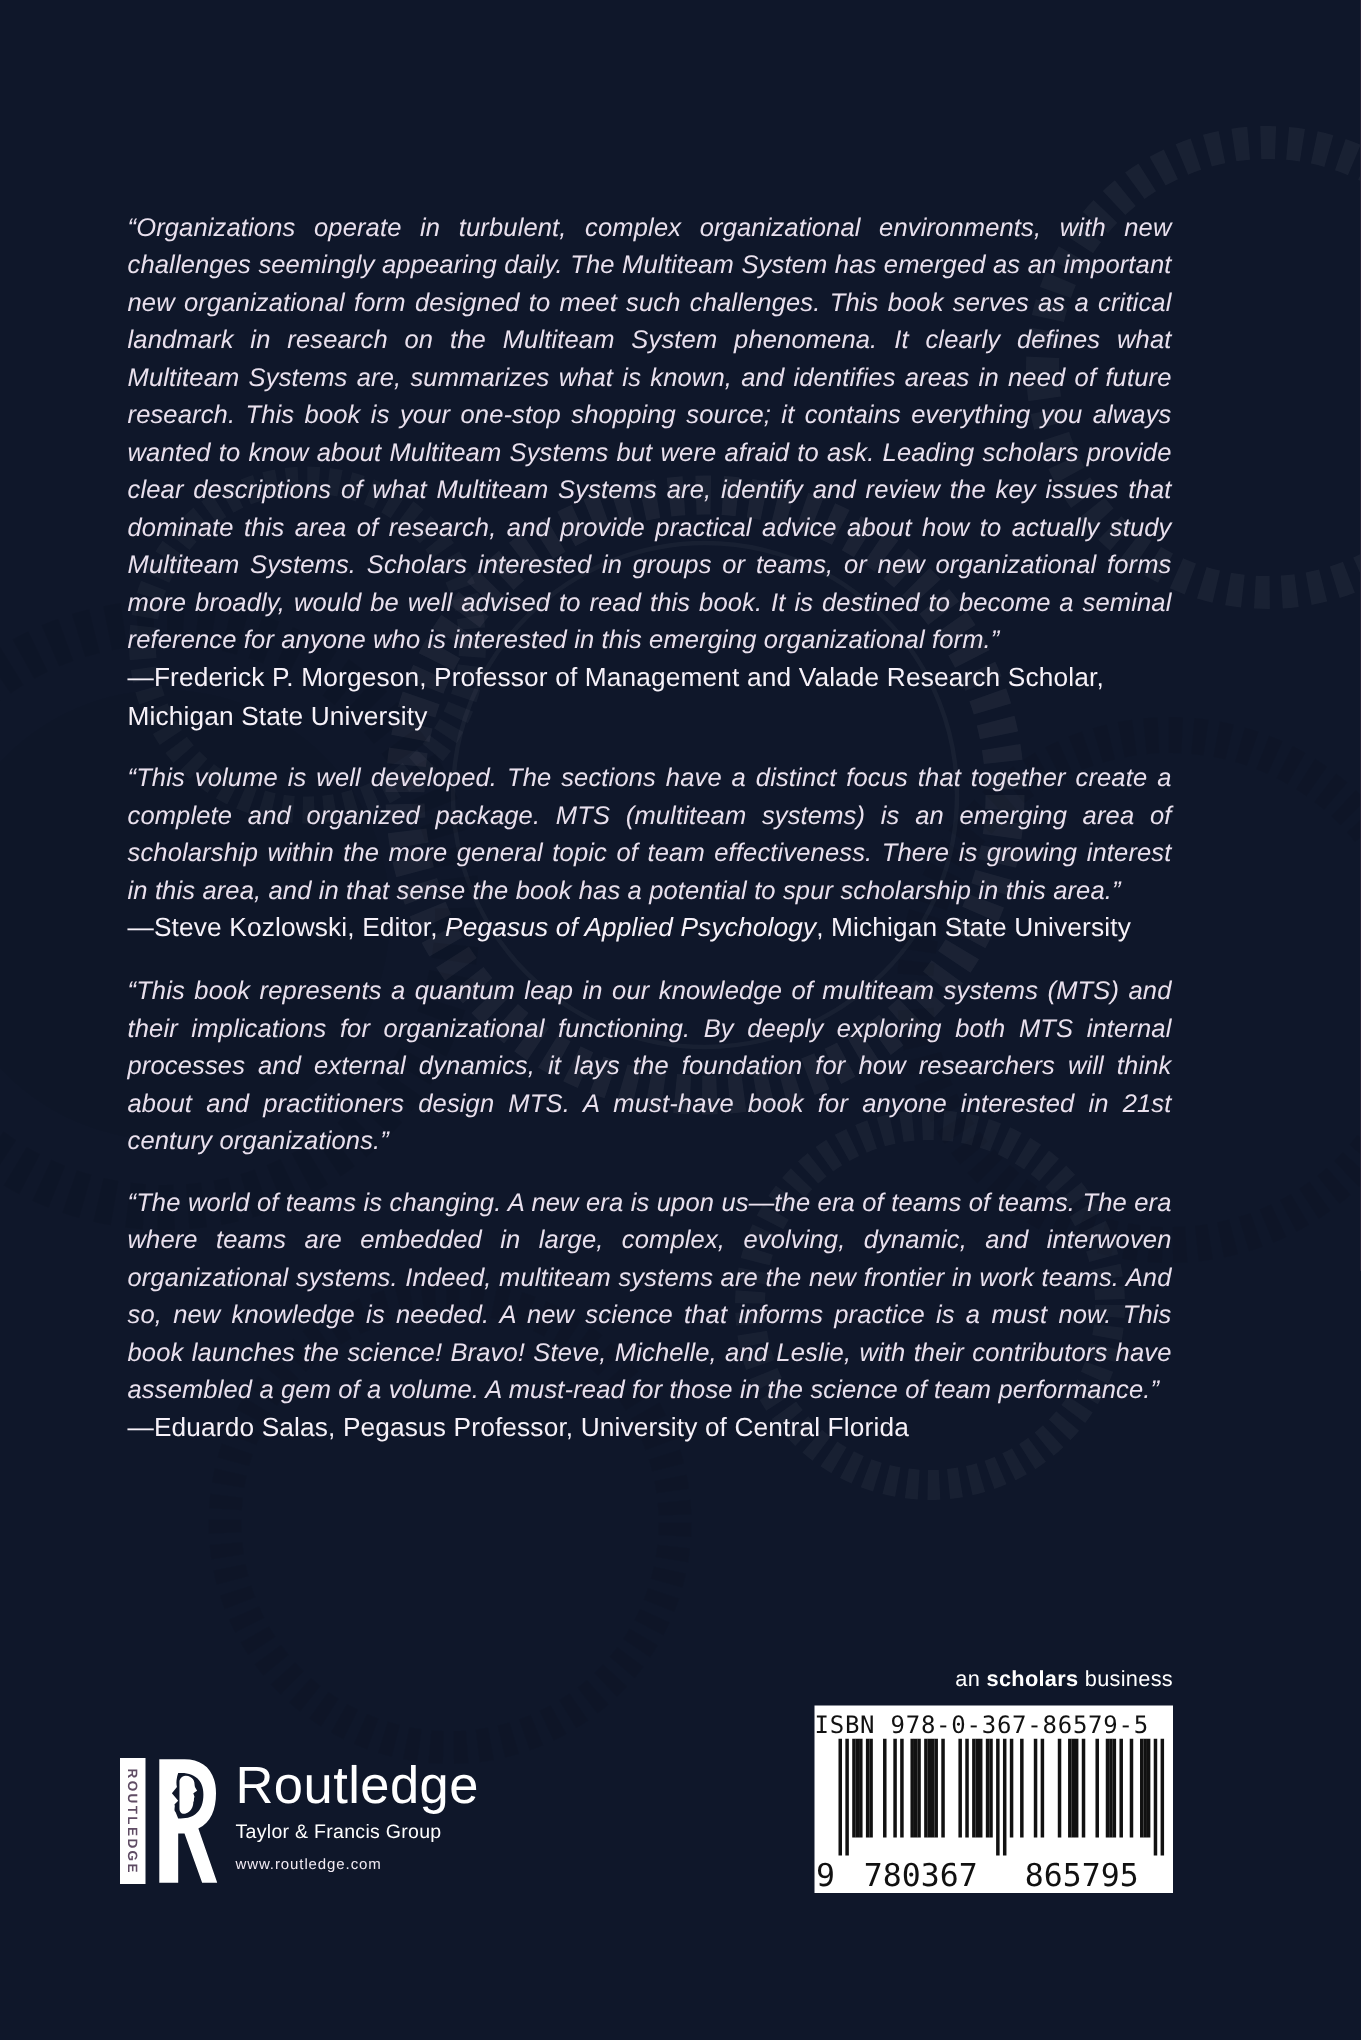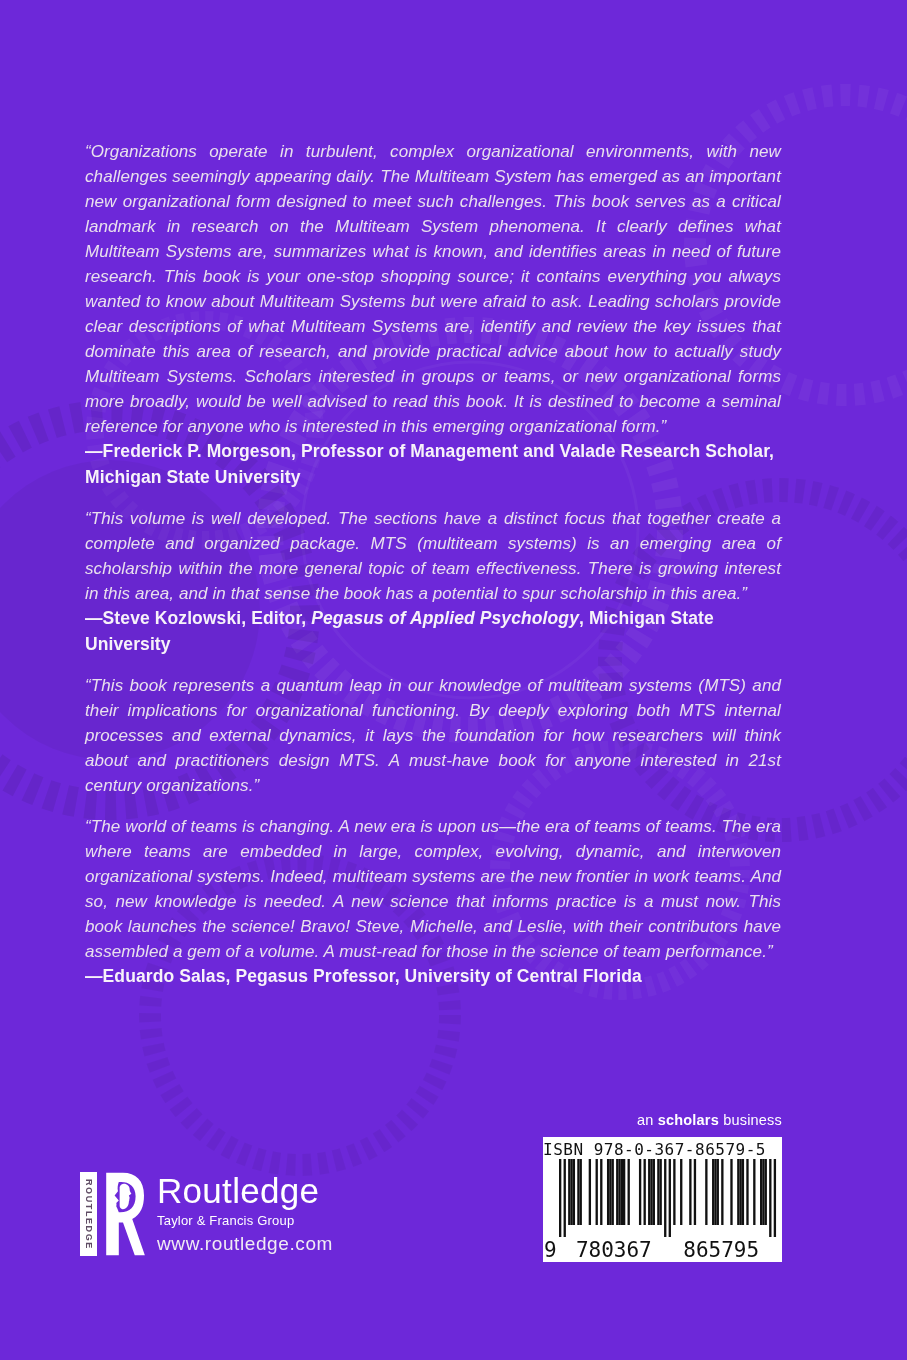--- a/index.html
+++ b/index.html
@@ -1,30 +1,30 @@
 <!DOCTYPE html>
 <html><head>
 <meta charset="utf-8">
 <style>
   html,body { margin:0; padding:0; background:#3a3142; }
   .page {
     position:relative; width:907px; height:1360px; overflow:hidden;
-    background:#6d28d9;
+    background:#0f172a;
     font-family:"Liberation Sans", sans-serif;
   }
   .gears { position:absolute; left:0; top:0; width:907px; height:1360px; }
 
   .quotes { position:absolute; left:85px; top:139px; width:696px; }
   .quote-block { margin:0 0 16px 0; }
   .quote-text {
     margin:0; font-style:italic; font-size:17px; line-height:25px;
     color:#e9e0ed; text-align:justify; letter-spacing:0.1px;
   }
   .quote-attribution {
-    margin:0; font-weight:bold; font-size:17.5px; line-height:25.6px;
+    margin:0; font-weight:normal; font-size:17.5px; line-height:25.6px;
     color:#f7f2f9; letter-spacing:0.1px;
   }
   .quote-attribution .seg-italic { font-style:italic; }
 
   .informa {
     position:absolute; top:1112px; right:125px;
     font-size:14.5px; color:#ffffff; letter-spacing:0.2px;
   }
   .informa b { font-weight:bold; }
 
@@ -46,21 +46,21 @@
   }
   .logo-strip .vtext {
     writing-mode:vertical-rl; text-orientation:mixed;
     font-size:9px; font-weight:bold; letter-spacing:1.6px;
     color:#5f4c64; user-select:none;
   }
   .logo-r { margin-left:4px; }
   .publisher-text { margin-left:12px; color:#ffffff; }
   .pub-name { font-size:35px; line-height:37px; letter-spacing:0.3px; }
   .pub-group { font-size:13px; line-height:22px; margin-top:1px; letter-spacing:0.2px; }
-  .pub-site { font-size:19px; line-height:17px; margin-top:3px; text-align:right; letter-spacing:0.6px; color:#f1ebf4; }
+  .pub-site { font-size:10px; line-height:17px; margin-top:3px; text-align:left; letter-spacing:0.6px; color:#f1ebf4; }
 </style>
 </head>
 <body>
 
 <div class="page">
 
   <svg class="gears" viewBox="0 0 907 1360" aria-hidden="true">
     <g fill="none">
       <circle cx="470" cy="530" r="200" stroke="rgba(255,255,255,0.050)" stroke-width="26" stroke-dasharray="10 8"></circle>
       <circle cx="470" cy="530" r="168" stroke="rgba(255,255,255,0.040)" stroke-width="3"></circle>

